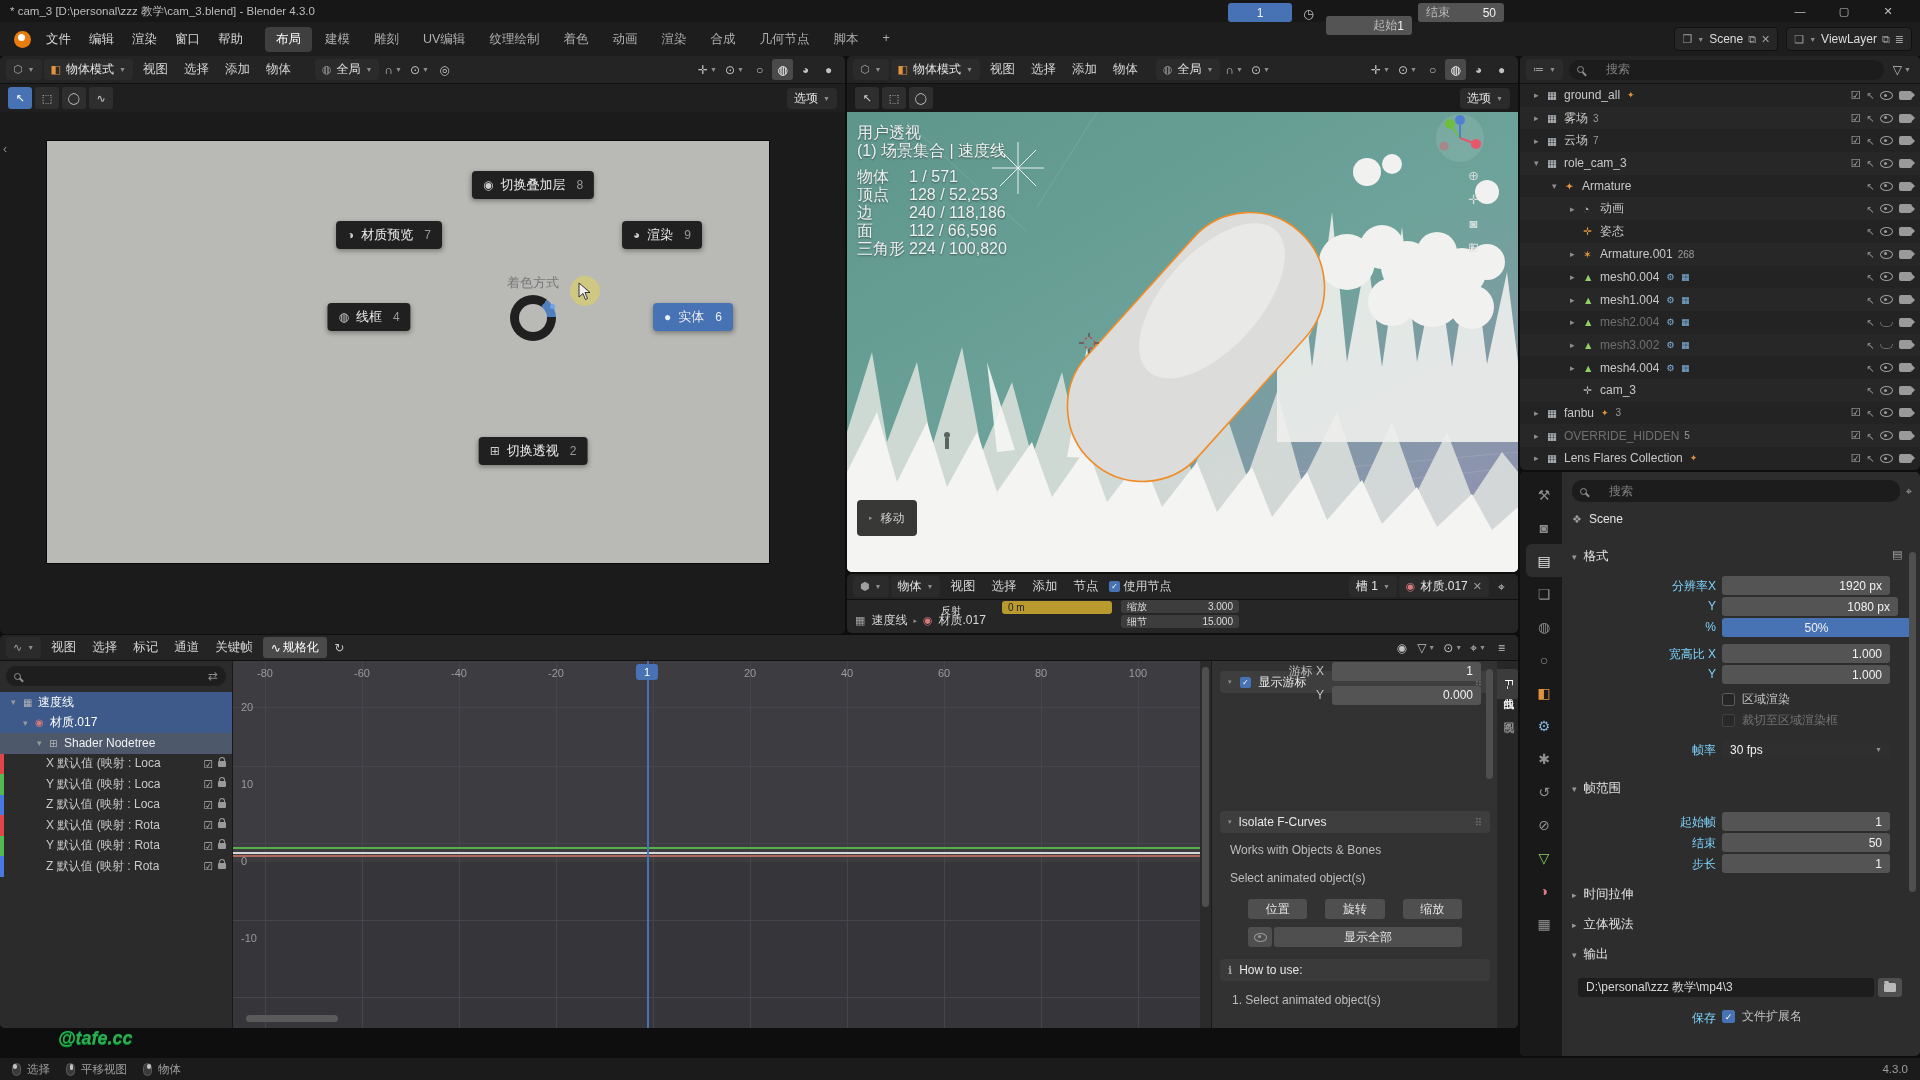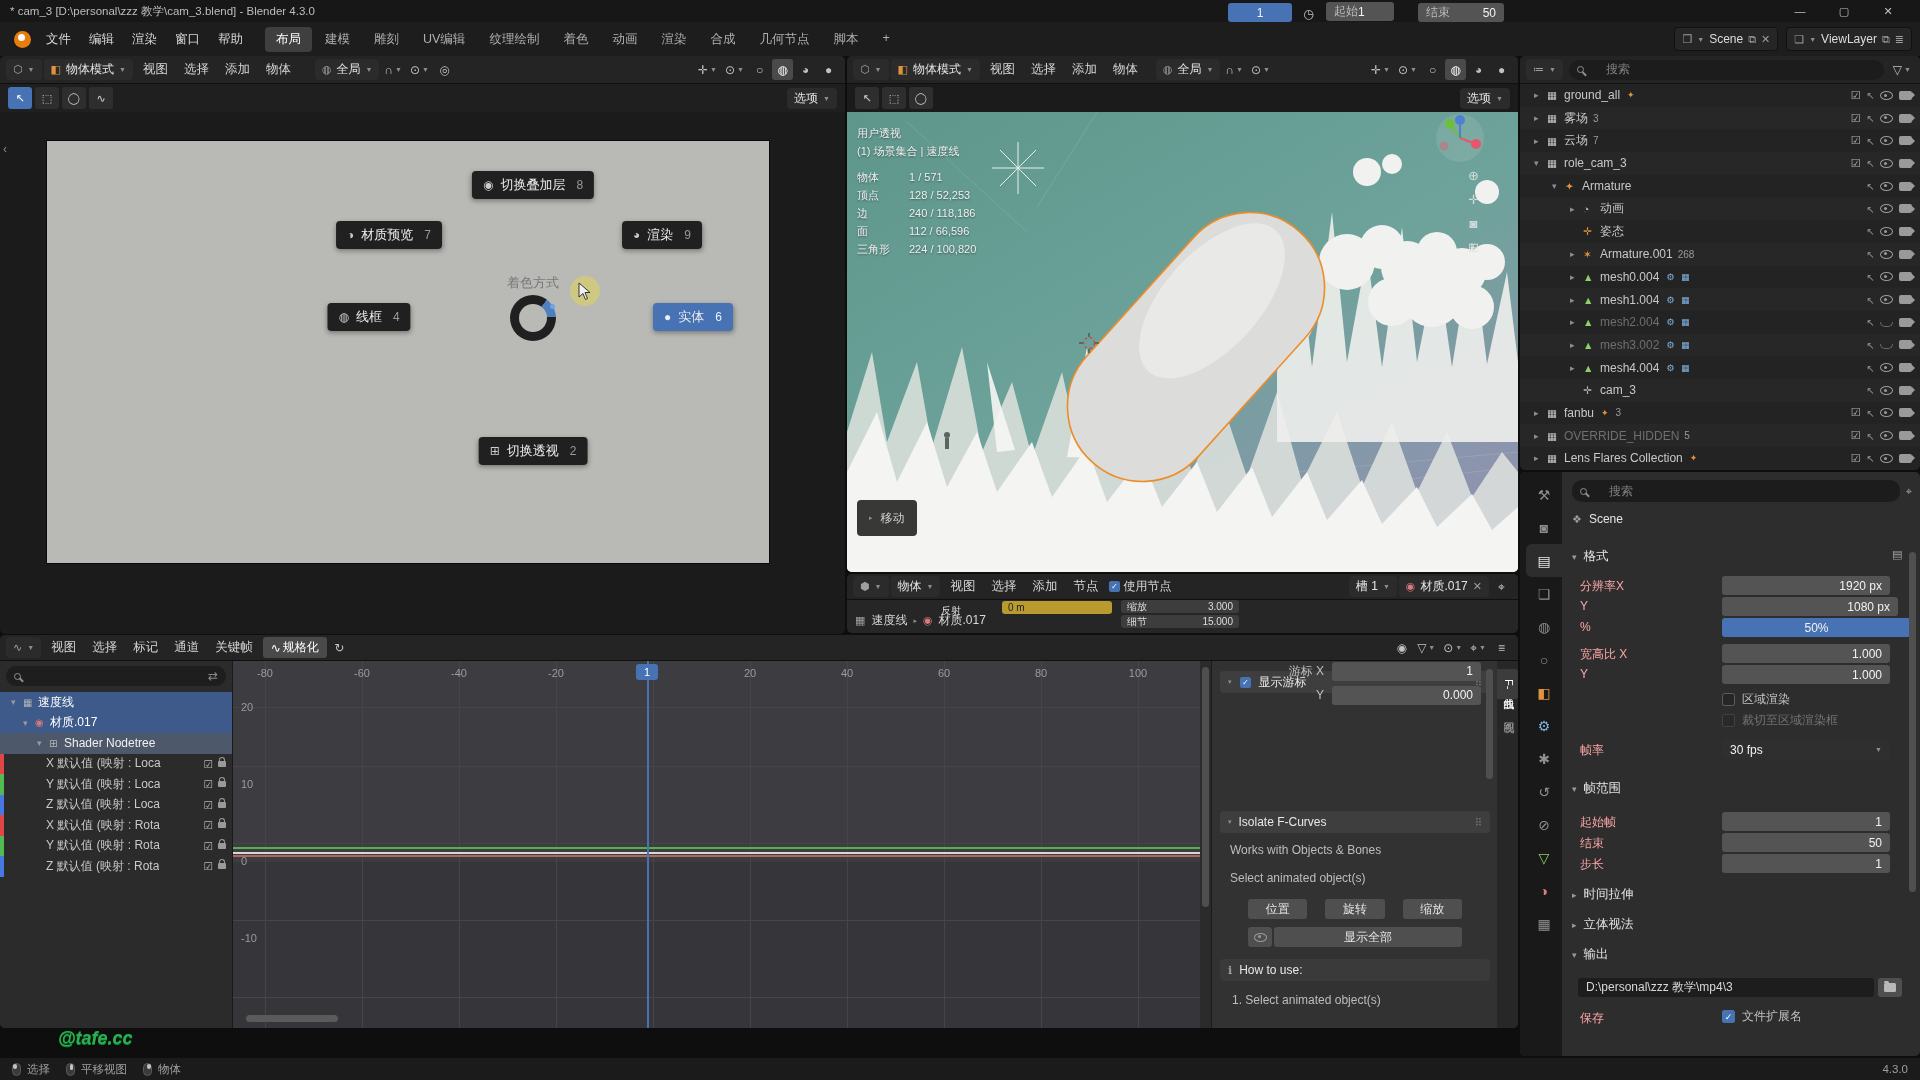--- a/index.html
+++ b/index.html
@@ -60,21 +60,21 @@
 .folder{display:inline-block;width:12px;height:9px;background:#b9b9b9;border-radius:1.5px;position:relative}
 .folder::before{content:"";position:absolute;left:0;top:-2.5px;width:5px;height:2.5px;background:#b9b9b9;border-radius:1.5px 1.5px 0 0}
 
 .c-org{color:#e0933f}.c-mesh{color:#8fd06a}.c-blu{color:#7fb3e0}.c-gray{color:#b5b5b5}.c-col{color:#c3cad1}.c-mat{color:#d77a7a}.c-matred{color:#d97a84}.dim{color:#6f6f6f !important}
 
 #vpl{left:0;top:56px;width:845px;height:578px;background:#1b1b1b}
 #vpl-canvas{position:absolute;left:47px;top:85px;width:722px;height:422px;background:#b9b9b5;box-shadow:0 0 0 1px #0a0a0a}
 #vpr{left:847px;top:56px;width:671px;height:516px;background:#1b1b1b}
 #vpr-scene{position:absolute;left:0;top:56px;width:671px;height:460px;overflow:hidden}
 .edge-arrow{position:absolute;color:#8a8a8a;font-size:12px}
-.stats{position:absolute;left:10px;top:12px;color:#f0f0f0;text-shadow:0 1px 2px rgba(0,0,0,.45);line-height:18px;font-size:11px}
+.stats{position:absolute;left:10px;top:12px;color:#f0f0f0;text-shadow:0 1px 2px rgba(0,0,0,.45);line-height:18px;font-size:16px}
 .st-row{display:flex}
 .st-label{width:52px}
 .ophint{position:absolute;left:10px;bottom:36px;background:rgba(22,22,22,.85);border-radius:4px;height:36px;display:flex;align-items:center;gap:8px;padding:12px 12px;color:#cfcfcf}
 .gizmo{position:absolute;width:48px;height:48px;border-radius:50%;background:rgba(255,255,255,.10)}
 .nav-icons{position:absolute;display:flex;flex-direction:column;gap:9px;color:#e6e6e6;opacity:.85;font-size:13px;text-align:center}
 
 .pie-btn{position:absolute;transform:translate(-50%,-50%);display:flex;align-items:center;gap:7px;background:rgba(22,22,22,.94);border-radius:4px;height:28px;padding:0 11px;color:#ececec;font-size:13px;box-shadow:0 2px 5px rgba(0,0,0,.35);white-space:nowrap}
 .pie-btn .pkey{color:#9a9a9a;margin-left:4px;font-size:12px}
 .pie-btn .picon{color:#cdcdcd;font-size:12px}
 .pie-btn.active{background:#4772b3}
@@ -133,21 +133,21 @@
 .ol-mods{font-size:9px;margin-left:7px;letter-spacing:2px}
 .ol-badge{font-size:10px;color:#9a9a9a;margin-left:5px}
 .ol-chk{font-size:11px;color:#b5b5b5;margin-left:8px;width:14px;text-align:center}
 .ol-cur{margin-left:4px}
 .ol-cur::before{content:"↖";color:#9a9a9a;font-size:10px}
 
 #props{left:1520px;top:472px;width:400px;height:584px;background:#2d2d2d}
 #ptabs{position:absolute;left:0;top:0;width:42px;bottom:0;background:#191919;display:flex;flex-direction:column;align-items:stretch;padding-top:6px}
 .ptab{height:33px;display:flex;align-items:center;justify-content:center;color:#8f8f8f;font-size:14px;border-radius:6px 0 0 6px;margin-left:6px}
 .ptab.active{background:#2d2d2d;color:#e8e8e8}
-.p-label{position:absolute;text-align:left;color:#fca5a5}
+.p-label{position:absolute;text-align:right;color:#7dd3fc}
 .sec-hdr{position:absolute;display:flex;align-items:center;gap:7px;color:#e2e2e2;font-size:12.5px}
 .sec-hdr .arr{color:#9a9a9a;font-size:9px}
 
 #timeline{left:0;top:1030px;width:1518px;height:26px;background:#1f1f1f;display:flex;align-items:center;padding:0 8px;gap:2px}
 .tr-btn{width:23px;height:20px;border-radius:3px;background:#2e2e2e;display:flex;align-items:center;justify-content:center;color:#d5d5d5;font-size:8.5px;letter-spacing:-1px}
 #status{position:absolute;left:0;top:1058px;width:1920px;height:22px;background:#1b1b1b;display:flex;align-items:center;padding:0 12px;gap:18px;color:#9f9f9f;font-size:11.5px}
 .hint{display:flex;align-items:center;gap:6px}
 #wm{position:absolute;left:58px;top:1028px;font-size:18px;font-weight:bold;font-style:italic;color:#2fae57;text-shadow:0 0 3px rgba(0,40,15,.8),0 1px 0 #0a3;z-index:50}
 :where(.ol-badge,.ol-mods,.ch-chk):empty{display:none}
 </style>
@@ -1115,21 +1115,21 @@
     <div class="tr-btn">▮◀</div>
         <div class="tr-btn">◀◀</div>
         <div class="tr-btn">◀</div>
         <div class="tr-btn">▶</div>
         <div class="tr-btn">▶▶</div>
         <div class="tr-btn">▶▮</div>
       </div>
     <span class="grow"></span>
     <div class="fld abs" style="left:1228px;top:3px;width:64px;background:#4772b3;justify-content:center">1</div>
     <div class="icon-btn abs" style="left:1298px;top:3px">◷</div>
-    <div class="fld abs" style="left:1326px;top:2px;width:68px;justify-content:flex-start">
+    <div class="fld abs" style="left:1326px;top:16px;width:86px;justify-content:flex-end">
       <span style="color:#bcbcbc">起始</span>
         <span>1</span>
     </div>
     <div class="fld abs" style="left:1418px;top:3px;width:86px;justify-content:space-between">
       <span style="color:#bcbcbc">结束</span>
         <span>50</span>
     </div>
   </div>
 
   <div id="status">

